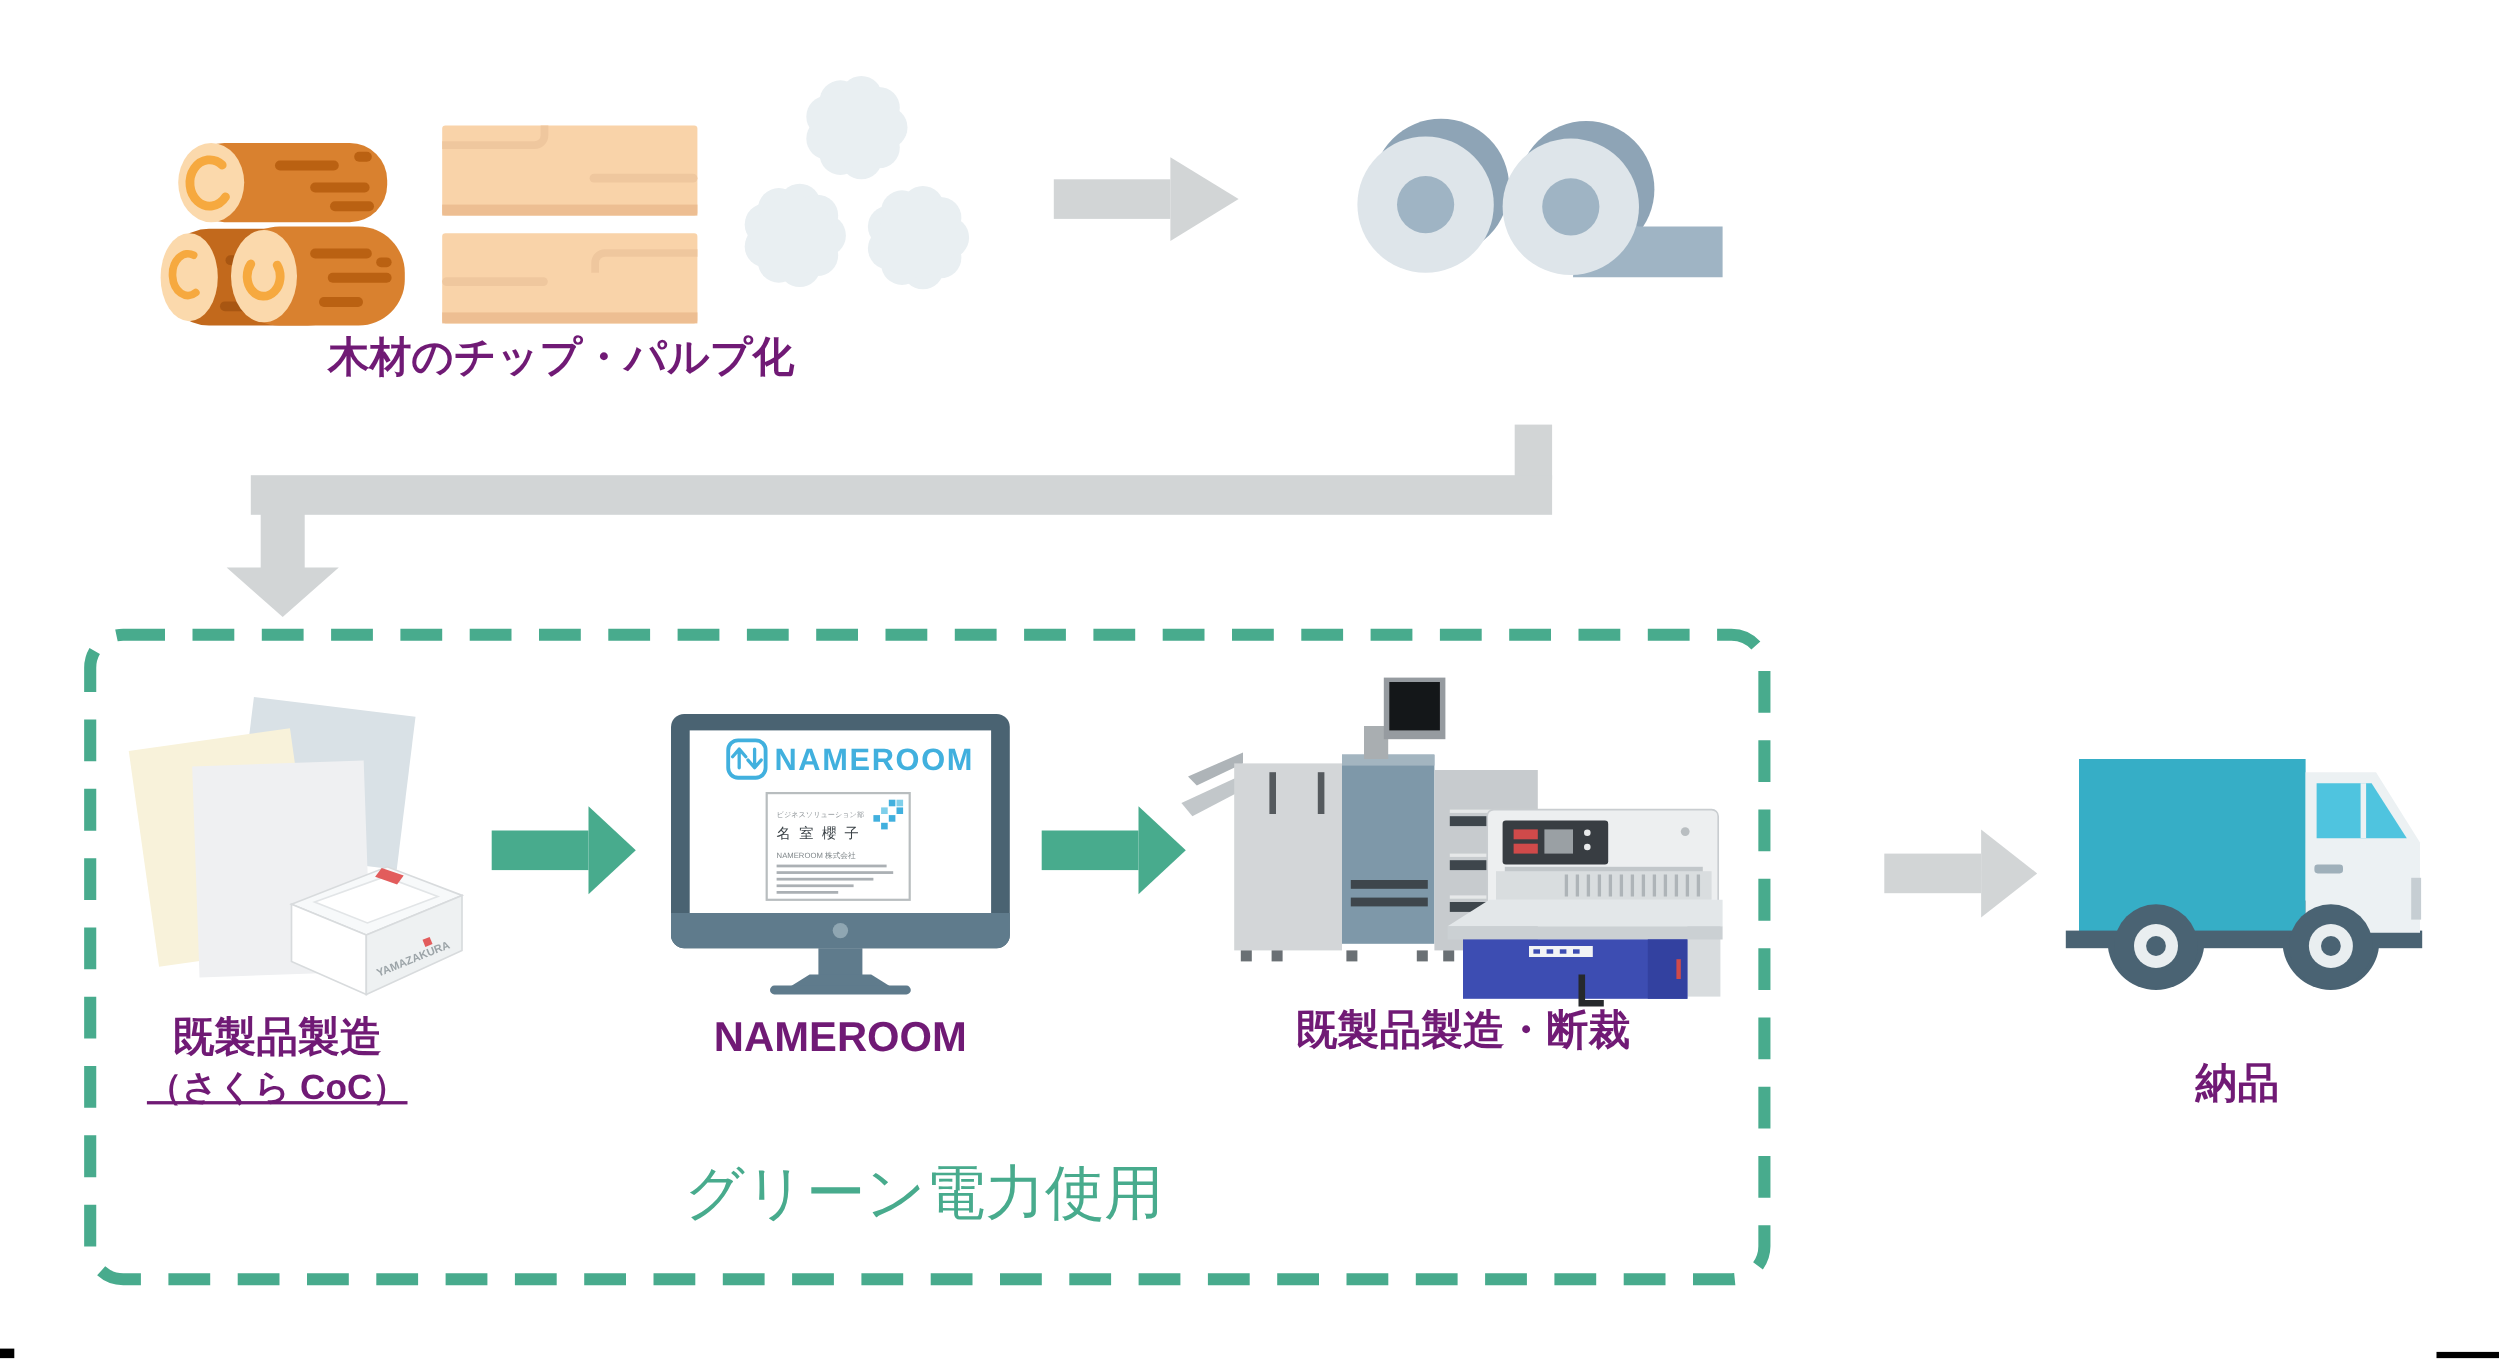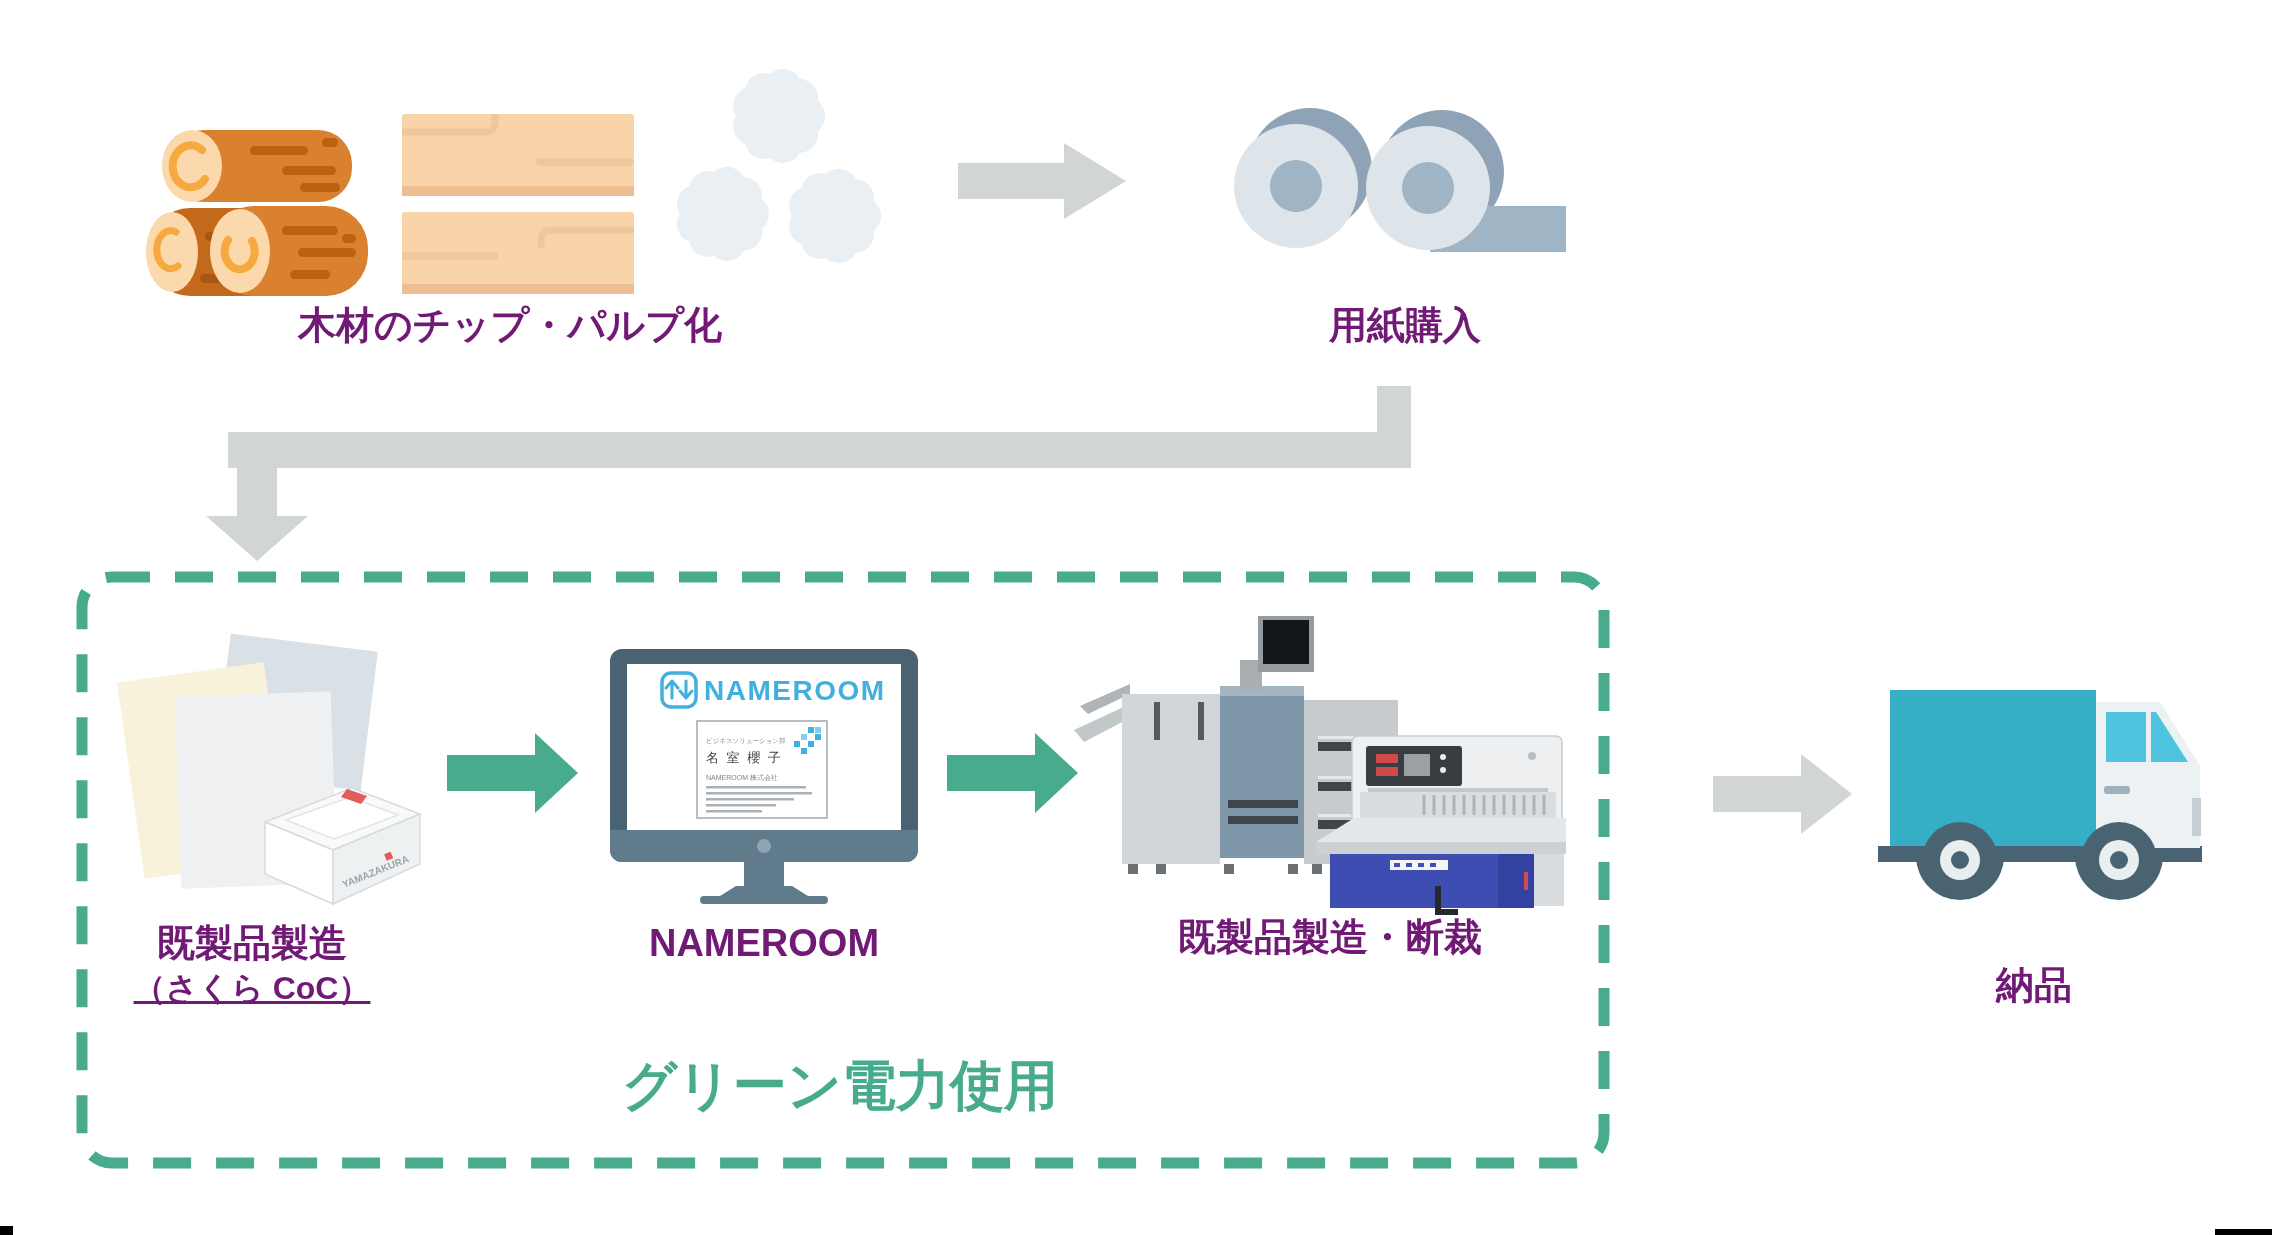--- a/index.html
+++ b/index.html
@@ -2,21 +2,21 @@
 <html><head>
 <meta charset="utf-8">
 <style>
   html,body{margin:0;padding:0;background:#ffffff;}
   #canvas{position:relative;width:2272px;height:1235px;background:#ffffff;overflow:hidden;
           font-family:"Liberation Sans","DejaVu Sans",sans-serif;}
   #scene{position:absolute;left:0;top:0;}
   .lbl{position:absolute;color:#701a75;font-weight:600;text-align:center;white-space:nowrap;
        font-size:38px;line-height:1.15;}
   .lbl.small{font-size:32px;text-decoration:underline;}
-  .lbl.green{color:#48AB8D;font-size:54px;font-weight:700;}
+  .lbl.green{color:#48AB8D;font-size:54px;font-weight:400;}
   svg text{font-family:"Liberation Sans","DejaVu Sans",sans-serif;}
 </style>
 </head>
 <body>
 
 <div id="canvas">
 
 <svg id="scene" width="2272" height="1235" viewBox="0 0 2272 1235">
 
   <g>
@@ -254,21 +254,20 @@
     <circle cx="2119" cy="860" r="20" fill="#E9EEF0"></circle>
     <circle cx="2119" cy="860" r="9" fill="#4A6373"></circle>
   </g>
 
   <rect x="0" y="1226" width="13" height="9" fill="#000000"></rect>
   <rect x="2215" y="1229" width="57" height="6" fill="#000000"></rect>
 </svg>
 
 <div class="lbl" style="left:250px;top:304px;width:520px">木材のチップ・パルプ化</div>
 
-<div class="lbl" style="left:1250px;top:304px;width:310px">用紙購入</div>
 
 <div class="lbl" style="left:50px;top:922px;width:404px">既製品製造</div>
 <div class="lbl small" style="left:50px;top:970px;width:404px">（さくら CoC）</div>
 
 <div class="lbl" style="left:564px;top:922px;width:400px">NAMEROOM</div>
 
 <div class="lbl" style="left:1128px;top:916px;width:404px">既製品製造・断裁</div>
 
 <div class="lbl green" style="left:540px;top:1054px;width:600px">グリーン電力使用</div>
 

